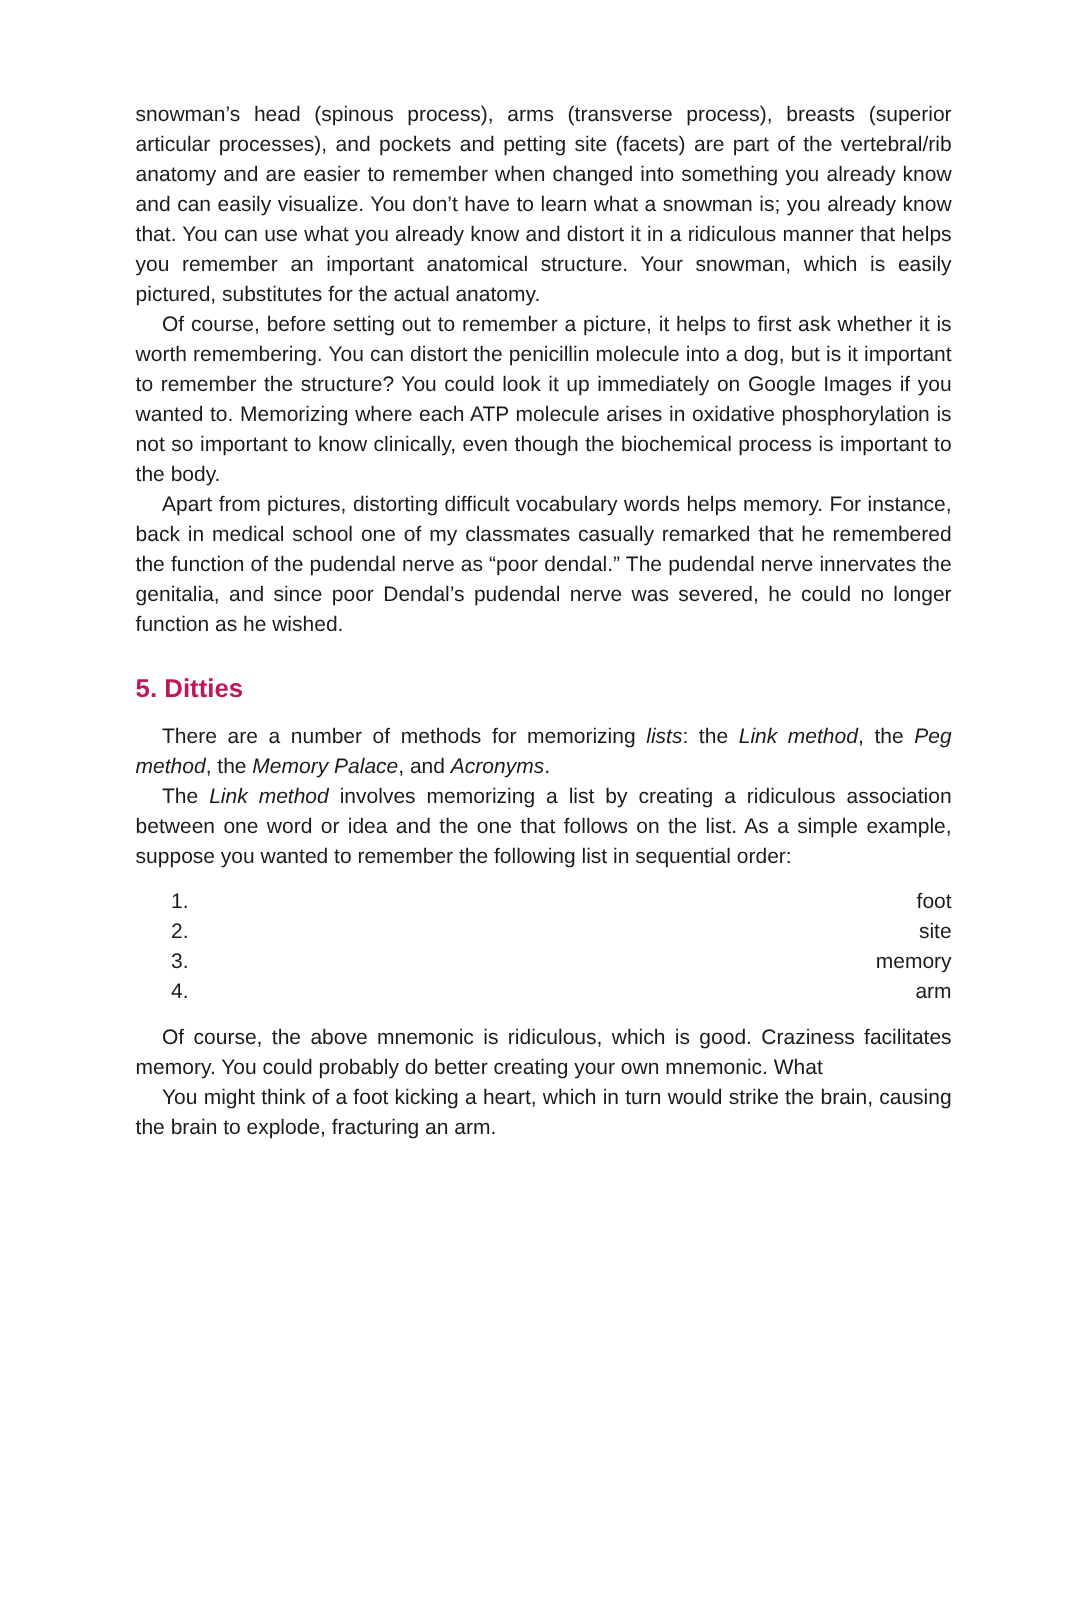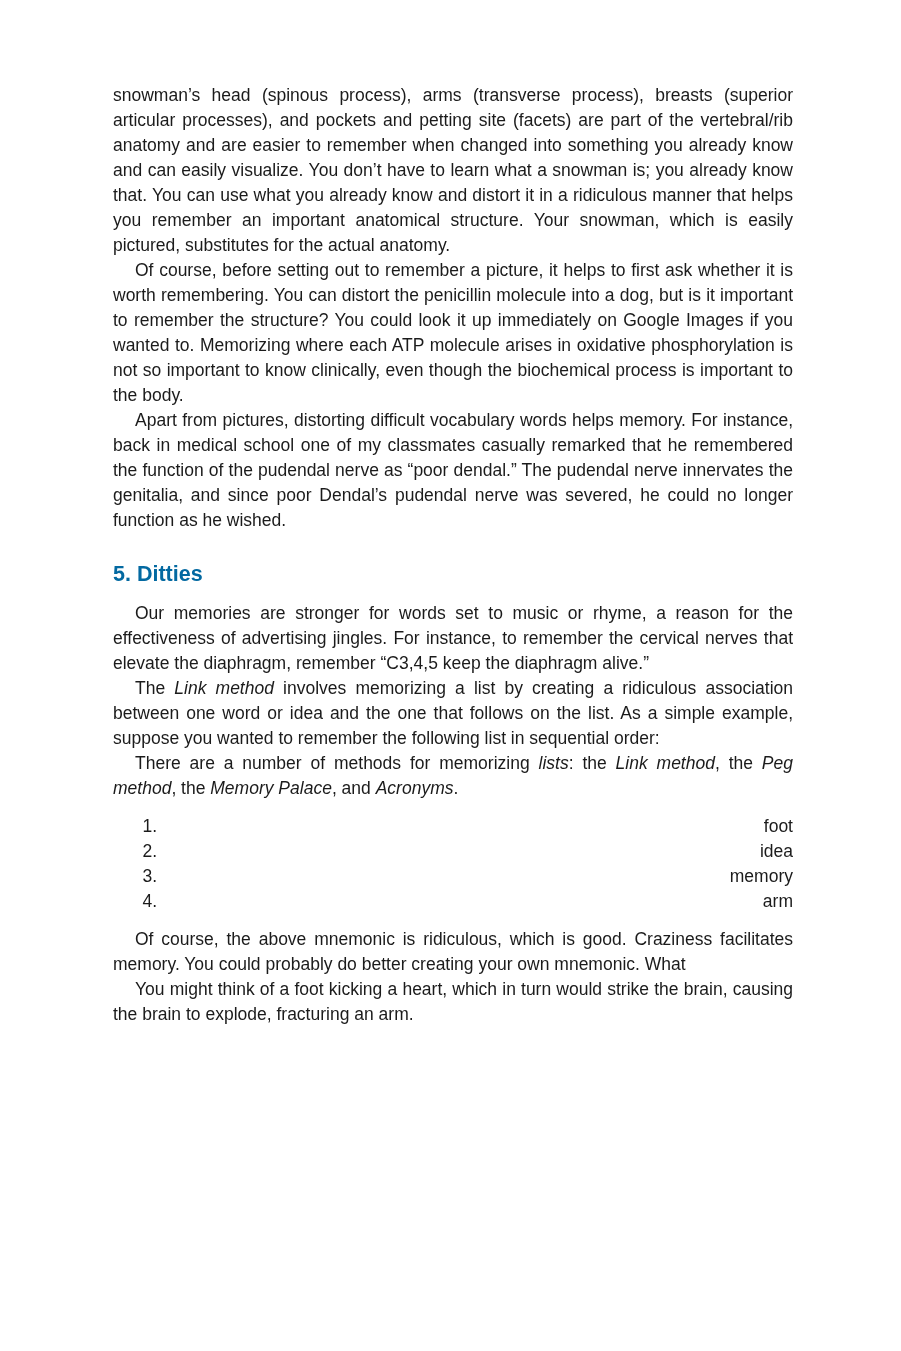--- a/index.html
+++ b/index.html
@@ -32,21 +32,21 @@
   .content p.noindent {
     text-indent: 0;
   }
   .content h2 {
     font-size: 21.5px;
     line-height: 30px;
     font-weight: bold;
     text-align: left;
     text-indent: 0;
     margin: 26px 0 12px 0;
-    color: #0369a1;
+    color: #be185d;
   }
   .content ol {
     margin: 13px 0;
     padding-left: 49px;
     list-style: decimal outside;
     text-align: right;
   }
   .content ol li {
     line-height: 25px;
     padding-left: 6px;
@@ -72,32 +72,31 @@
   <div class="content">
 
     <p class="noindent">snowman’s head (spinous process), arms (transverse process), breasts (superior articular processes), and pockets and petting site (facets) are part of the vertebral/rib anatomy and are easier to remember when changed into something you already know and can easily visualize. You don’t have to learn what a snowman is; you already know that. You can use what you already know and distort it in a ridiculous manner that helps you remember an important anatomical structure. Your snowman, which is easily pictured, substitutes for the actual anatomy.</p>
 
     <p>Of course, before setting out to remember a picture, it helps to first ask whether it is worth remembering. You can distort the penicillin molecule into a dog, but is it important to remember the structure? You could look it up immediately on Google Images if you wanted to. Memorizing where each ATP molecule arises in oxidative phosphorylation is not so important to know clinically, even though the biochemical process is important to the body.</p>
 
     <p>Apart from pictures, distorting difficult vocabulary words helps memory. For instance, back in medical school one of my classmates casually remarked that he remembered the function of the pudendal nerve as “poor dendal.” The pudendal nerve innervates the genitalia, and since poor Dendal’s pudendal nerve was severed, he could no longer function as he wished.</p>
 
     <h2>5. Ditties</h2>
 
-    <p>Our memories are stronger for words set to music or rhyme, a reason for the effectiveness of advertising jingles. For instance, to remember the cervical nerves that elevate the diaphragm, remember “C3,4,5 keep the diaphragm alive.”</p>
 
 
 
 
+    <p><span>There are a number of methods for memorizing </span><span class="italic">lists</span><span>: the </span><span class="italic">Link method</span><span>, the </span><span class="italic">Peg method</span><span>, the </span><span class="italic">Memory Palace</span><span>, and </span><span class="italic">Acronyms</span><span>.</span></p>
+
     <p><span>The </span><span class="italic">Link method</span><span> involves memorizing a list by creating a ridiculous association between one word or idea and the one that follows on the list. As a simple example, suppose you wanted to remember the following list in sequential order:</span></p>
-
-    <p><span>There are a number of methods for memorizing </span><span class="italic">lists</span><span>: the </span><span class="italic">Link method</span><span>, the </span><span class="italic">Peg method</span><span>, the </span><span class="italic">Memory Palace</span><span>, and </span><span class="italic">Acronyms</span><span>.</span></p>
 
     <ol>
         <li>foot</li>
-        <li>idea</li>
+        <li>site</li>
         <li>memory</li>
         <li>arm</li>
       </ol>
 
     <p>Of course, the above mnemonic is ridiculous, which is good. Craziness facilitates memory. You could probably do better creating your own mnemonic. What</p>
 
     <p>You might think of a foot kicking a heart, which in turn would strike the brain, causing the brain to explode, fracturing an arm.</p>
 
   </div>
 

